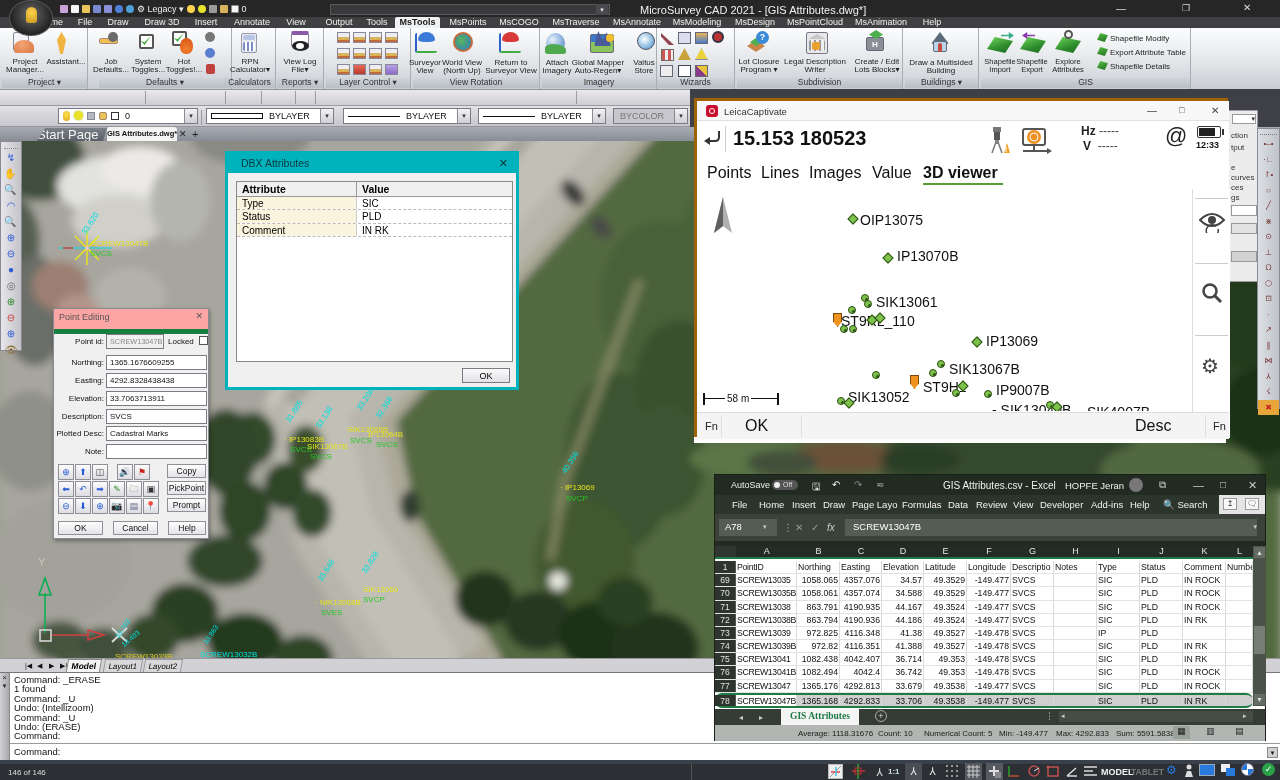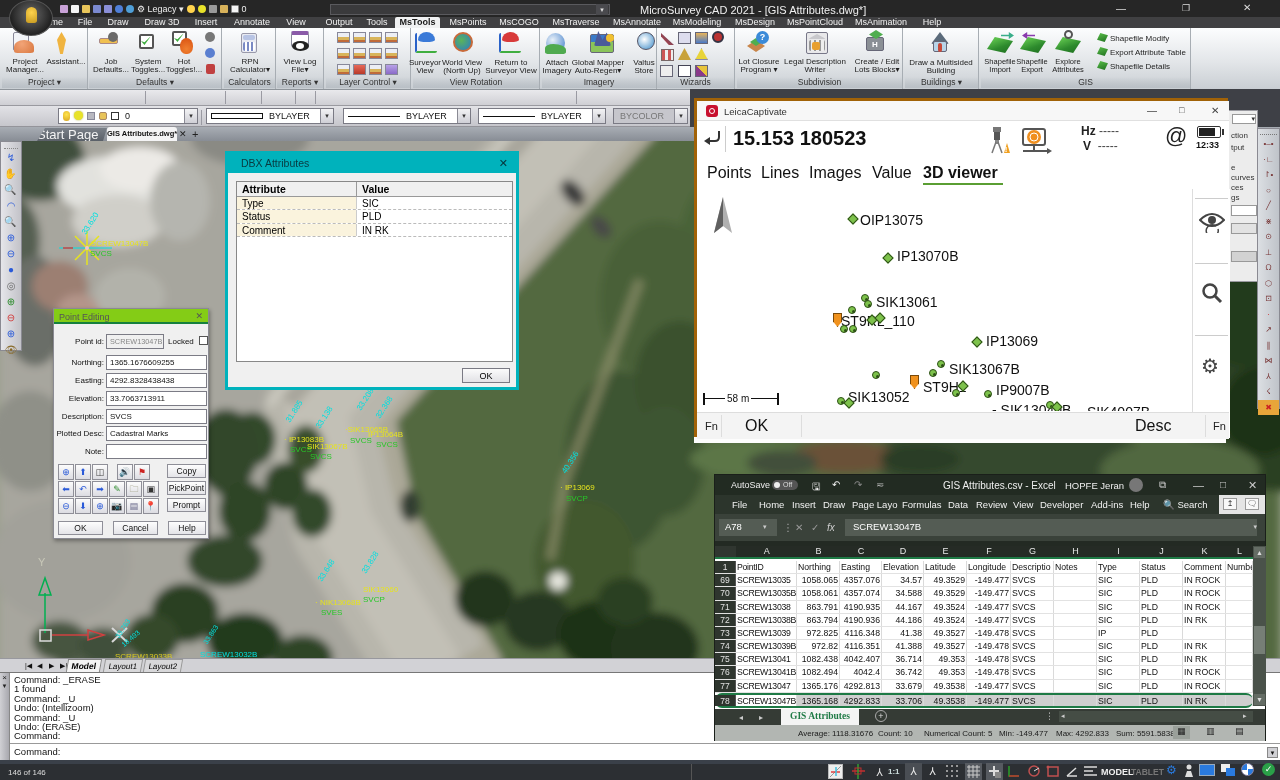--- a/index.html
+++ b/index.html
@@ -136,21 +136,21 @@
 
  <div class="rgroup" style="left:2px;width:86px;">
       <div class="glabel">Project ▾</div>
     </div>
  <div class="rico" style="left:13px;top:4px;width:16px;height:19px;background:#f2f4f8;border:1px solid #889;"></div>
  <div class="rico" style="left:14px;top:12px;width:20px;height:13px;background:radial-gradient(circle at 40% 30%,#f2a477,#d97840);border-radius:60% 60% 20% 20%;"></div>
  <div class="rico" style="left:57px;top:4px;width:9px;height:22px;background:#f0b440;clip-path:polygon(50% 0,100% 35%,65% 100%,35% 100%,0 35%);"></div>
  <div class="ritem" style="left:0px;top:30px;width:50px;">Project<br>Manager...</div>
  <div class="ritem" style="left:46px;top:30px;width:40px;">Assistant...</div>
 
- <div class="rgroup" style="left:89px;width:133px;">
+ <div class="rgroup" style="left:99px;width:133px;">
       <div class="glabel">Defaults ▾</div>
     </div>
  <div class="rico" style="left:99px;top:10px;width:19px;height:6px;background:#f0c050;border:1px solid #a88;"></div>
  <div class="rico" style="left:108px;top:4px;width:10px;height:10px;background:#6a6a6a;border-radius:50%;"></div>
  <div class="rico" style="left:139px;top:6px;width:15px;height:15px;background:#fff;border:2px solid #555;"></div>
  <div class="rico" style="left:141px;top:8px;width:10px;height:9px;background:#3fae3f;clip-path:polygon(0 55%,35% 100%,100% 0,35% 70%);"></div>
  <div class="rico" style="left:172px;top:3px;width:15px;height:15px;background:#fff;border:2px solid #555;"></div>
  <div class="rico" style="left:174px;top:5px;width:10px;height:9px;background:#3fae3f;clip-path:polygon(0 55%,35% 100%,100% 0,35% 70%);"></div>
  <div class="rico" style="left:180px;top:10px;width:13px;height:16px;background:radial-gradient(circle at 50% 70%,#f08030,#d84f10);border-radius:50% 50% 45% 45%;"></div>
  <div class="rico" style="left:205px;top:4px;width:10px;height:10px;background:#777;border-radius:50%;"></div>
@@ -684,21 +684,21 @@
         <div>PLD</div>
       </div>
   <div class="dbxrow">
         <div>Comment</div>
         <div>IN RK</div>
       </div>
  </div>
  <div class="abs" style="left:234px;top:214px;width:48px;height:15px;background:linear-gradient(#fbfbfb,#e2e2e6);border:1px solid #7a7a84;font-size:9px;text-align:center;line-height:14px;">OK</div>
 </div>
 <div id="pedit" class="abs">
- <div class="abs" style="left:0;top:0;width:100%;height:15px;background:#84cc16;border-bottom:2px solid #15803d;">
+ <div class="abs" style="left:0;top:0;width:100%;height:25px;background:#fca5a5;border-bottom:5px solid #15803d;">
    <span style="position:absolute;left:5px;top:3px;font-size:9px;color:#555;">Point Editing</span>
    <span style="position:absolute;right:5px;top:2px;font-size:9px;color:#555;">✕</span>
     </div>
  <div class="plabel" style="left:10px;top:28px;width:40px;">Point id:</div>
  <div class="pfield" style="left:52px;top:25px;width:58px;background:#f0f0f0;color:#888;font-size:7.3px;">SCREW13047B</div>
  <div class="plabel" style="left:114px;top:28px;width:30px;text-align:left;">Locked</div>
  <div class="abs" style="left:145px;top:27px;width:9px;height:9px;background:#fff;border:1px solid #555;"></div>
  <div class="plabel" style="left:5px;top:49px;width:45px;">Northing:</div>
  <div class="pfield" style="left:52px;top:46px;width:101px;">1365.1676609255</div>
  <div class="plabel" style="left:5px;top:67px;width:45px;">Easting:</div>

